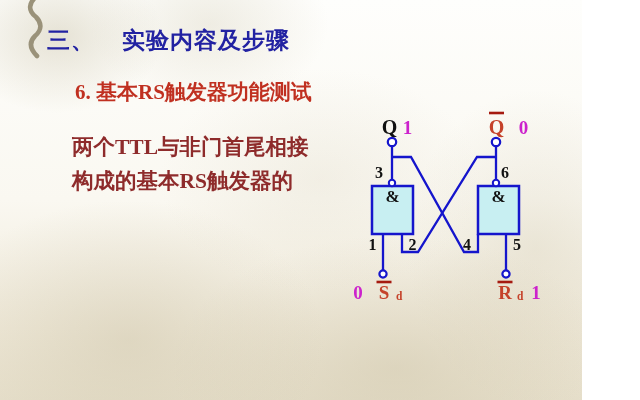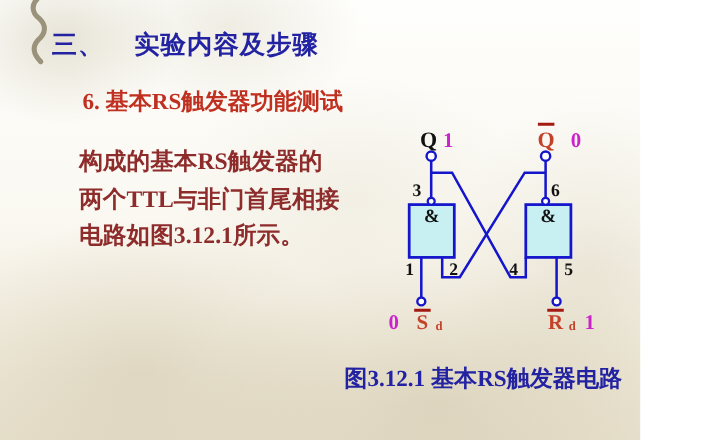--- a/index.html
+++ b/index.html
@@ -63,23 +63,22 @@
 
   <div class="abs page-title">
     <span>三、</span><span class="gap">实验内容及步骤</span>
   </div>
 
   <div class="abs subtitle">
     <span>6. 基本</span><span class="em-rs">RS</span><span>触发器功能测试</span>
   </div>
 
   <div class="abs body-text">
+    <div>两个TTL与非门首尾相接</div>
     <div><span>构成的基本</span><span class="em-rs">RS</span><span>触发器的</span></div>
-    <div>两个TTL与非门首尾相接</div>
-    <div>电路如图3.12.1所示。</div>
   </div>
 
   <svg class="abs circuit" width="250" height="215" viewBox="0 0 250 215">
 
     <polyline points="62,59 81,59 134,154 148,154 148,136" fill="none" stroke="#1515cc" stroke-width="2.3"></polyline>
     <polyline points="166,59 147,59 88,154 72,154 72,136" fill="none" stroke="#1515cc" stroke-width="2.3"></polyline>
 
     <line x1="62" y1="48" x2="62" y2="82" stroke="#1515cc" stroke-width="2.3"></line>
     <line x1="166" y1="48" x2="166" y2="82" stroke="#1515cc" stroke-width="2.3"></line>
 
@@ -115,19 +114,16 @@
     <text x="28" y="201" font-size="19" font-weight="bold" fill="#cc22cc" text-anchor="middle">0</text>
     <text x="54" y="201" font-size="19" font-weight="bold" fill="#c5422a" text-anchor="middle">S</text>
     <line x1="46.5" y1="184" x2="61.5" y2="184" stroke="#a51a10" stroke-width="2.6"></line>
     <text x="66" y="202" font-size="11.5" font-weight="bold" fill="#c5422a">d</text>
     <text x="175" y="201" font-size="19" font-weight="bold" fill="#c5422a" text-anchor="middle">R</text>
     <line x1="167.5" y1="184" x2="182.5" y2="184" stroke="#a51a10" stroke-width="2.6"></line>
     <text x="187" y="202" font-size="11.5" font-weight="bold" fill="#c5422a">d</text>
     <text x="206" y="201" font-size="19" font-weight="bold" fill="#cc22cc" text-anchor="middle">1</text>
   </svg>
 
-  <div class="abs caption">
-    <span>图3.12.1 基本</span><span class="em-rs">RS</span><span>触发器电路</span>
-  </div>
 
   <div class="abs page-number">3</div>
 
 </div>
 
 </body></html>

